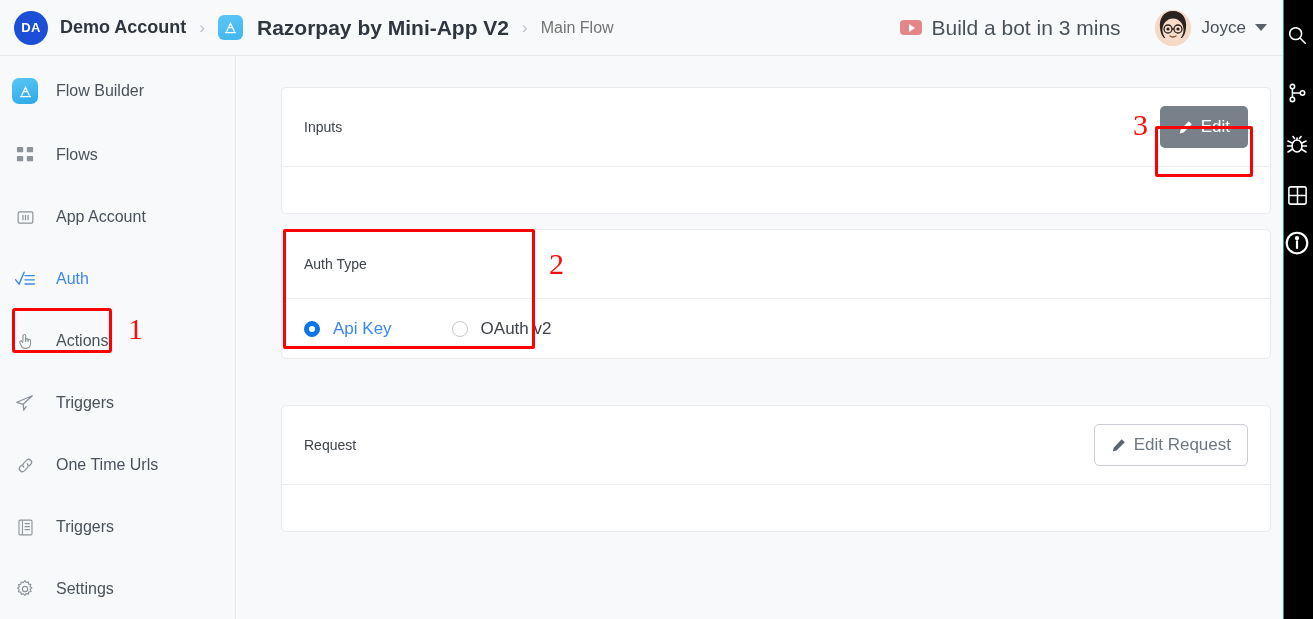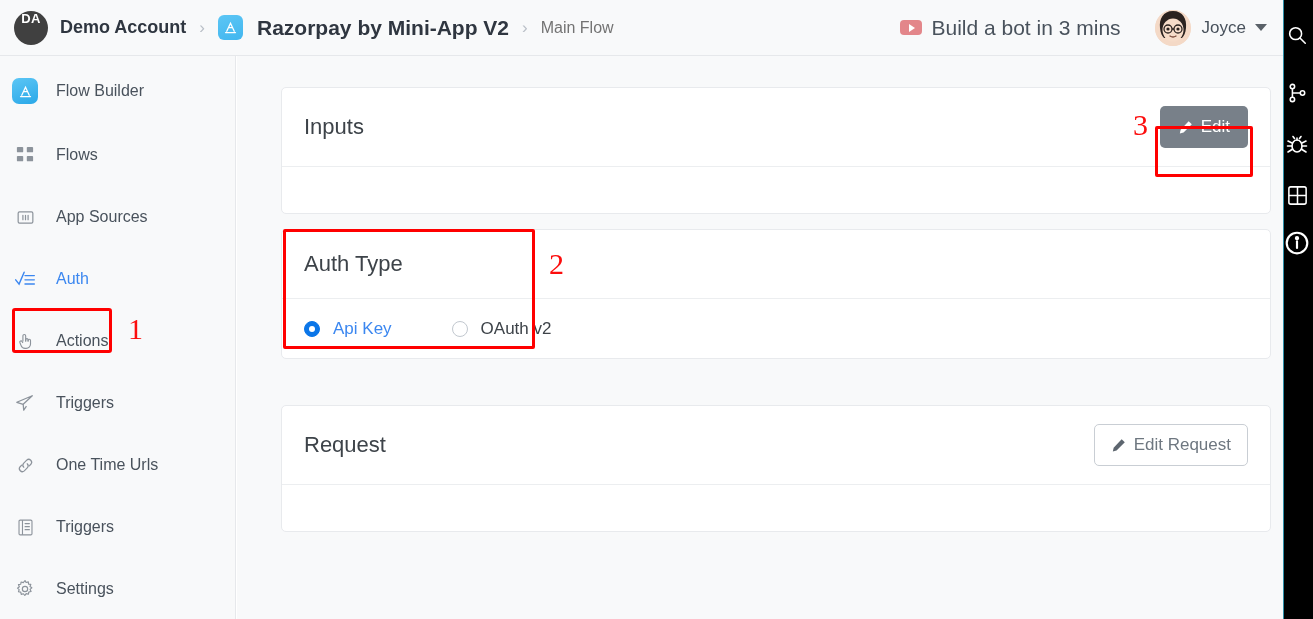--- a/index.html
+++ b/index.html
@@ -14,22 +14,22 @@
   
   .topbar {
     position: absolute; top: 0; left: 0; width: 1283px; height: 56px;
     background: #f8f9fa;
     border-bottom: 1px solid #e6e8eb;
     display: flex; align-items: center;
     padding: 0 0 0 14px;
   }
   .acct-avatar {
     width: 34px; height: 34px; border-radius: 50%;
-    background: #404040; color: #fff;
-    display: flex; justify-content: center;
+    background: #1d4ed8; color: #fff;
+    display: flex; align-items: center; justify-content: center;
     font-size: 13px; font-weight: bold; letter-spacing: .3px;
     flex: 0 0 auto;
   }
   .crumb-acct {
     margin-left: 12px; font-size: 18px; font-weight: bold; color: #2f3640;
     white-space: nowrap;
   }
   .crumb-sep {
     margin: 0 13px; color: #b9bfc7; font-size: 17px; font-weight: 300;
     line-height: 1;
@@ -126,21 +126,21 @@
     position: absolute; left: 44px; width: 990px;
     background: #ffffff;
     border: 1px solid #e8eaed;
     border-radius: 5px;
   }
   .card-head {
     display: flex; align-items: center;
     padding: 0 22px; height: 79px;
     border-bottom: 1px solid #eceef0;
   }
-  .card-title { font-size: 22px; color: #3d4349; }
+  .card-title { font-size: 14px; color: #3d4349; }
   .card-body { height: 46px; }
 
   .btn-edit {
     margin-left: auto;
     background: #788089; color: #ffffff;
     border: none; border-radius: 5px;
     height: 42px; padding: 0 18px;
     font-size: 17px; font-family: "Liberation Sans", sans-serif;
     display: flex; align-items: center; cursor: pointer;
   }
@@ -265,21 +265,21 @@
       <span class="nav-label">Flows</span>
     </div>
 
     <div class="nav-item">
       <span class="nav-ico">
         <svg width="19" height="19" viewBox="0 0 22 22" fill="none" stroke="currentColor" stroke-width="1.4">
           <rect x="2.5" y="4.5" width="17" height="13" rx="1.6"></rect>
           <path d="M8 8.5 L8 13.5 M11 8.5 L11 13.5 M14 8.5 L14 13.5" stroke-linecap="round"></path>
         </svg>
       </span>
-      <span class="nav-label">App Sources</span>
+      <span class="nav-label">App Account</span>
     </div>
 
     <div class="nav-item active">
       <span class="nav-ico">
         <svg width="22" height="20" viewBox="0 0 26 22" fill="none" stroke="currentColor" stroke-width="1.7" stroke-linecap="round">
           <path d="M2 12 L6 17 L12 3"></path>
           <path d="M13 7 L24 7 M13 12 L24 12 M13 17 L24 17"></path>
         </svg>
       </span>
       <span class="nav-label">Auth</span>

